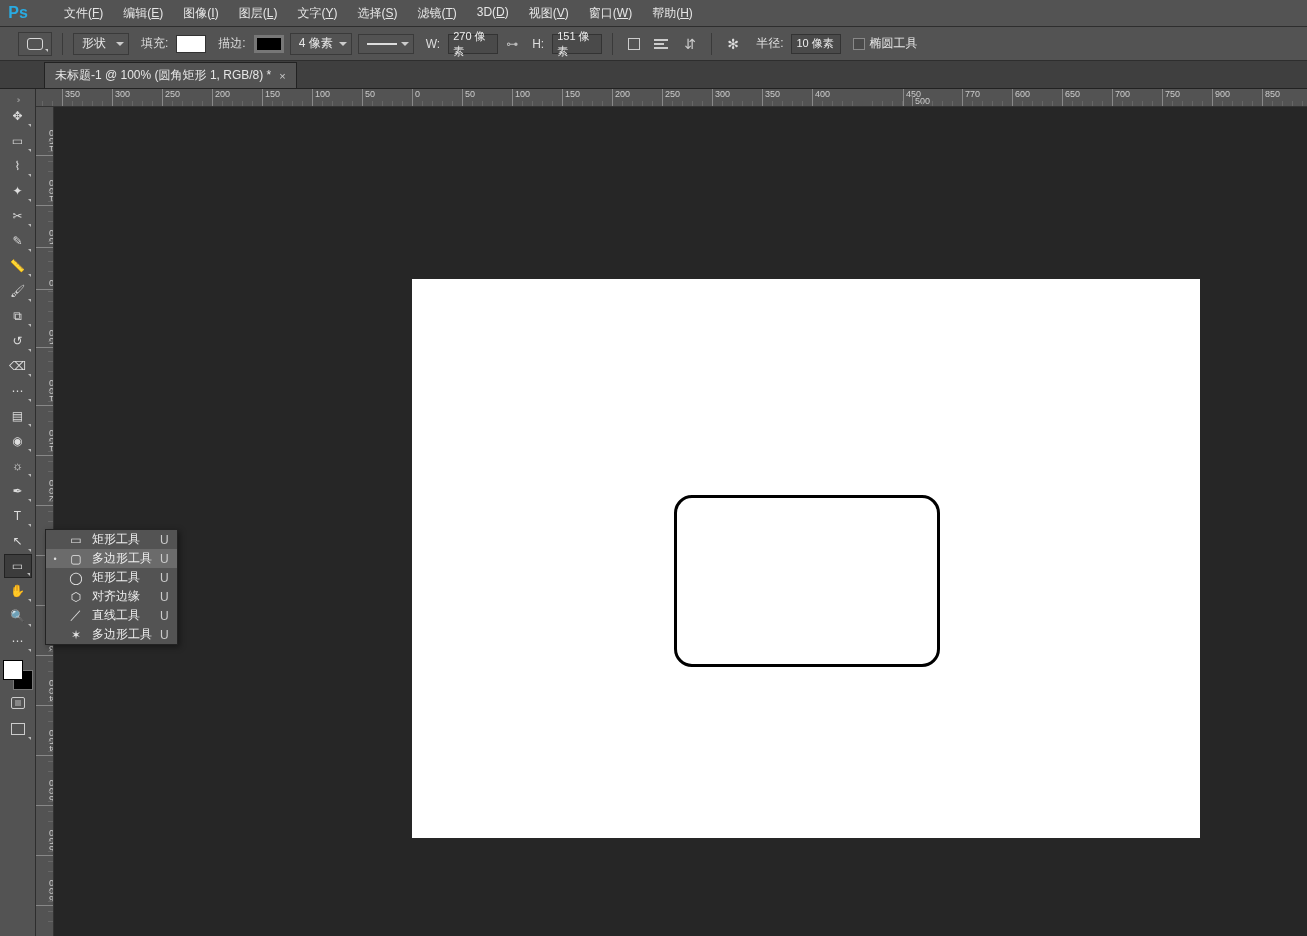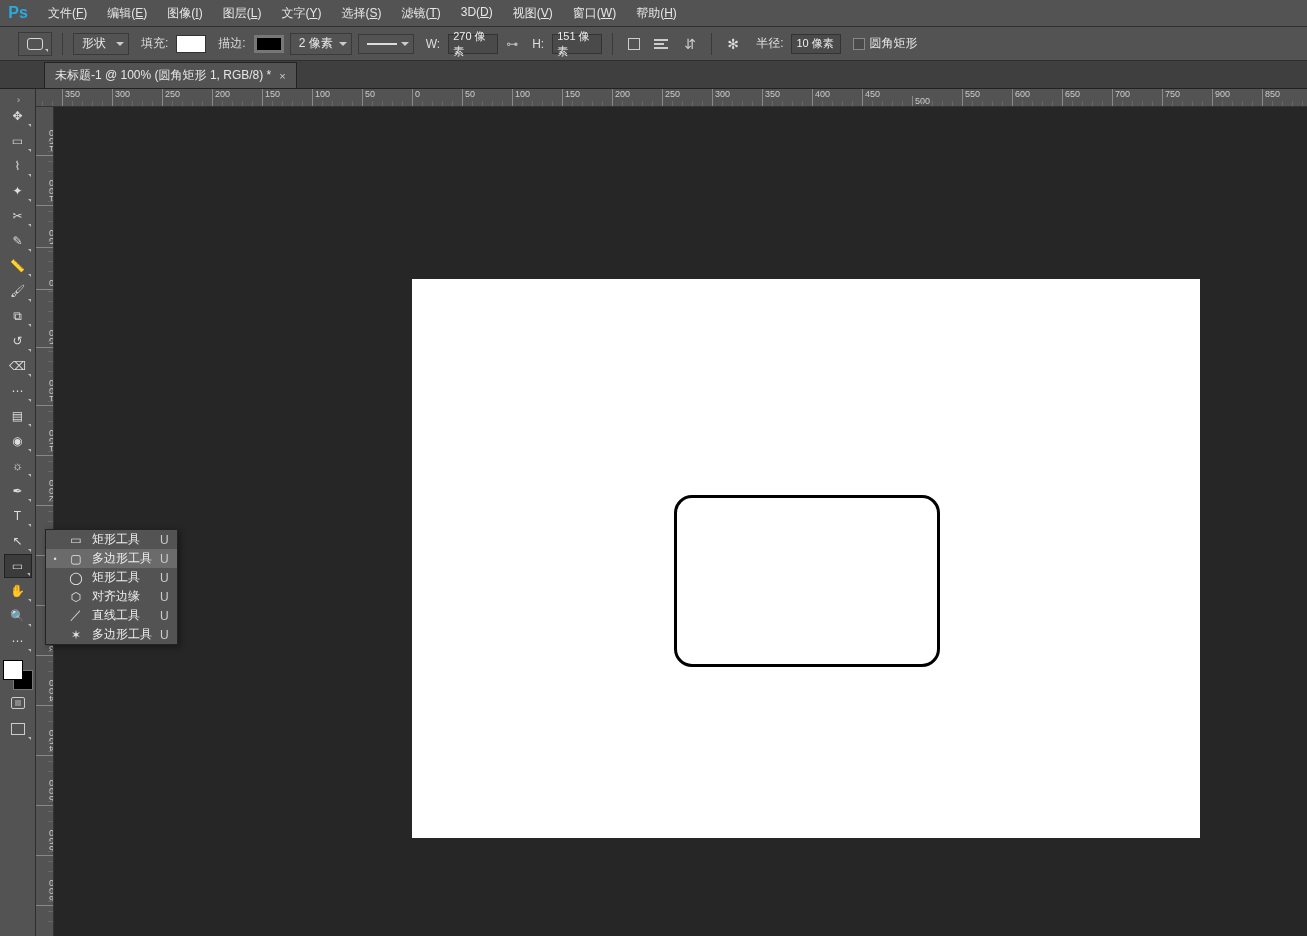--- a/index.html
+++ b/index.html
@@ -9,20 +9,21 @@
     font-family: "Microsoft YaHei", "SimSun", sans-serif;
     font-size: 12px; color: #e6e6e6;
     overflow: hidden;
     position: relative;
   }
   
   .menubar {
     height: 27px; display: flex; align-items: center;
     background: #535353; padding-left: 4px;
     border-bottom: 1px solid #2e2e2e;
+    gap: 16px;
   }
   .ps-logo {
     width: 28px; height: 22px; display: flex; align-items: center; justify-content: center;
     color: #29abe2; font-weight: bold; font-size: 16px; font-family: Arial, sans-serif;
     margin-right: 6px;
   }
   .menu-item {
     padding: 4px 10px; cursor: default;
   }
   .menu-item .mn { text-decoration: underline; }
@@ -174,21 +175,21 @@
   </div>
   <div class="sep"></div>
   <div class="dropdown">
     <span>形状</span>
   </div>
   <span class="lbl">填充:</span>
   <div class="swatch white"></div>
   <span class="lbl">描边:</span>
   <div class="swatch black"></div>
   <div class="dropdown" style="min-width:62px">
-    <span>2 像素</span>
+    <span>4 像素</span>
   </div>
   <div class="dropdown strokew">
       <div class="line"></div>
     </div>
   <span class="lbl">W:</span>
   <div class="field">
       <span>270 像素</span>
     </div>
   <div class="linkicon">⊶</div>
   <span class="lbl">H:</span>
@@ -208,21 +209,21 @@
     </div>
   <div class="iconbtn">
       <div style="font-size:14px;color:#ccc">⇵</div>
     </div>
   <div class="sep"></div>
   <div class="iconbtn gear">✻</div>
   <span class="lbl">半径:</span>
   <div class="field">
       <span>10 像素</span>
     </div>
-  <span style="margin-left:6px"><span class="chk"></span><span>圆角矩形</span></span>
+  <span style="margin-left:6px"><span class="chk"></span><span>椭圆工具</span></span>
 </div>
 
 <div class="tabbar">
   <div class="doc-tab">
     <span>未标题-1 @ 100% (圆角矩形 1, RGB/8) *</span>
     <span class="close">×</span>
   </div>
 </div>
 
 <div class="workspace">
@@ -409,31 +410,31 @@
       <div class="tick-h" style="left: 726px;">350</div>
       <div class="tick-h min" style="left: 736px;"></div>
       <div class="tick-h min" style="left: 746px;"></div>
       <div class="tick-h min" style="left: 756px;"></div>
       <div class="tick-h min" style="left: 766px;"></div>
       <div class="tick-h" style="left: 776px;">400</div>
       <div class="tick-h min" style="left: 786px;"></div>
       <div class="tick-h min" style="left: 796px;"></div>
       <div class="tick-h min" style="left: 806px;"></div>
       <div class="tick-h min" style="left: 816px;"></div>
-      <div class="tick-h" style="left: 826px;">450</div>
+      <div class="tick-h" style="left: 867px;">450</div>
       <div class="tick-h min" style="left: 836px;"></div>
       <div class="tick-h min" style="left: 846px;"></div>
       <div class="tick-h min" style="left: 856px;"></div>
       <div class="tick-h min" style="left: 866px;"></div>
       <div class="tick-h" style="left: 876px; margin-top: 7px;">500</div>
       <div class="tick-h min" style="left: 886px;"></div>
       <div class="tick-h min" style="left: 896px;"></div>
       <div class="tick-h min" style="left: 906px;"></div>
       <div class="tick-h min" style="left: 916px;"></div>
-      <div class="tick-h" style="left: 926px;">550</div>
+      <div class="tick-h" style="left: 926px;">770</div>
       <div class="tick-h min" style="left: 936px;"></div>
       <div class="tick-h min" style="left: 946px;"></div>
       <div class="tick-h min" style="left: 956px;"></div>
       <div class="tick-h min" style="left: 966px;"></div>
       <div class="tick-h" style="left: 976px;">600</div>
       <div class="tick-h min" style="left: 986px;"></div>
       <div class="tick-h min" style="left: 996px;"></div>
       <div class="tick-h min" style="left: 1006px;"></div>
       <div class="tick-h min" style="left: 1016px;"></div>
       <div class="tick-h" style="left: 1026px;">650</div>

